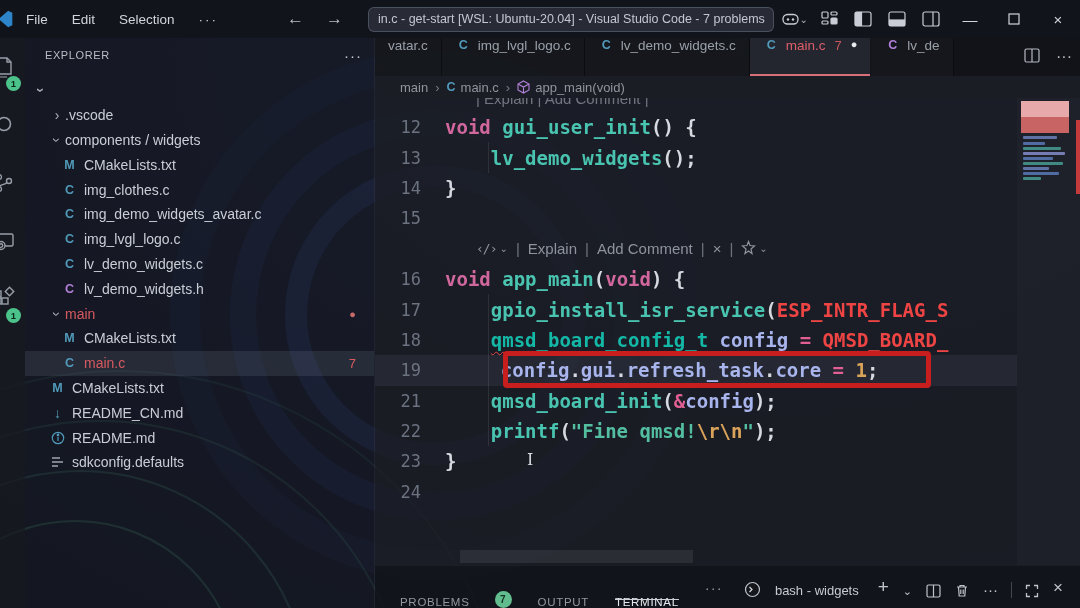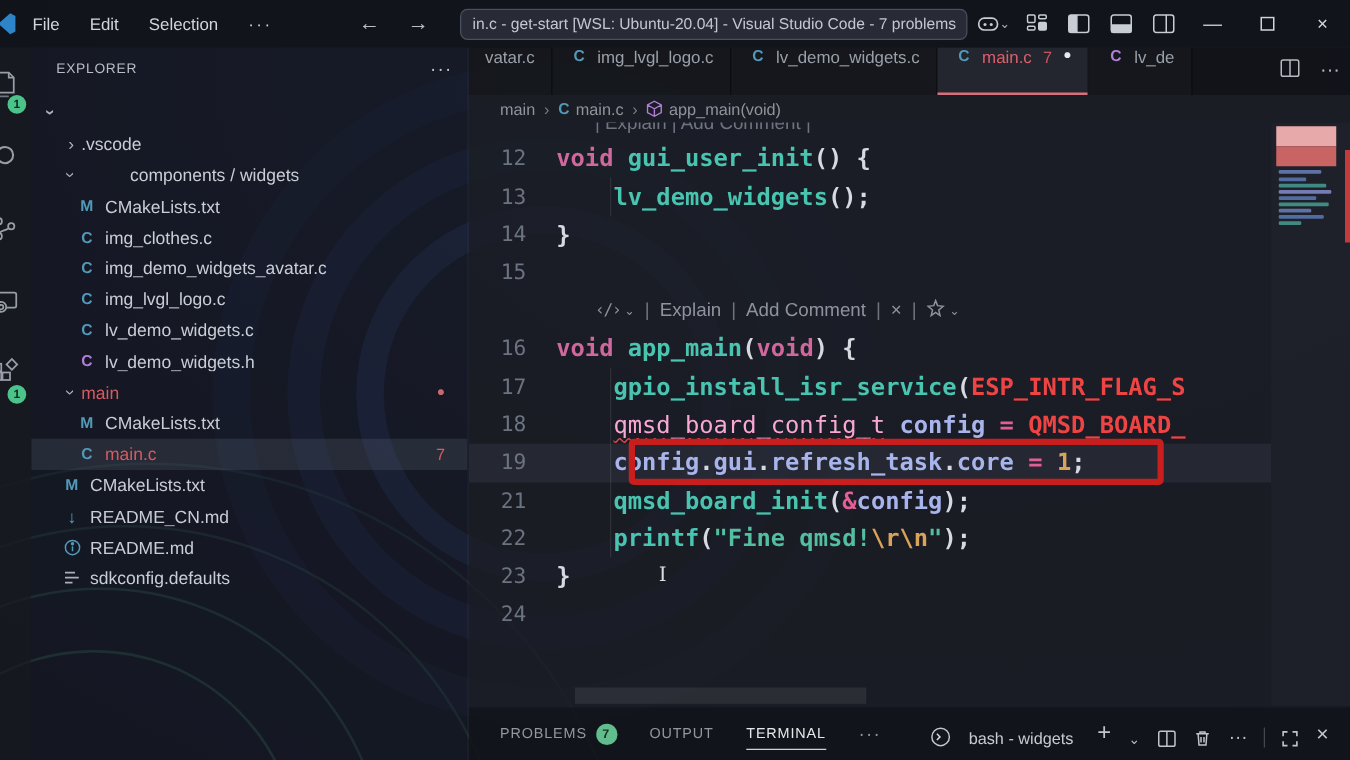--- a/index.html
+++ b/index.html
@@ -82,30 +82,30 @@
     padding-left:25px; font-size:13px; color:#8f949c; flex:none; }
   .bc-sep { margin:0 7px; color:#757b84; }
   .bc-seg { display:flex; align-items:center; }
   .bc-seg .fi { width:auto; margin:0 5px 0 0; }
 
   
   .codearea { flex:1; position:relative; background:rgba(27,29,36,.90); overflow:hidden;
     font-family:"DejaVu Sans Mono", monospace; }
   .code-rows { position:absolute; left:0; top:14px; right:63px; }
   .crow { height:30.4px; display:flex; align-items:center; position:relative; }
-  .crow.hl { background:rgba(140,150,180,.10); }
+  .crow.hl { background:rgba(140,150,180,.10);gap:10px; }
   .lnum { width:70px; padding-right:24px; text-align:right; color:#6b7280; font-size:17px; flex:none; }
   .crow.activeln .lnum { color:#ced4de; }
   .ctext { font-size:19px; font-weight:600; white-space:pre; color:#d6d9e0; position:relative; z-index:2; }
   .guide { position:absolute; left:113px; top:0; bottom:0; width:1px; background:rgba(255,255,255,.09); }
   .tk-kw { color:#d0679d; font-weight:700; }
   .tk-fn { color:#49c4b0; font-weight:700; }
   .tk-pl { color:#d6d9e0; }
   .tk-macro { color:#ef4444; font-weight:700; }
-  .tk-typeerr { color:#f9a8d4; font-weight:400; text-decoration:underline wavy #e04646;
+  .tk-typeerr { color:#14b8a6; font-weight:700; text-decoration:underline wavy #e04646;
     text-decoration-thickness:1px; text-underline-offset:4px; }
   .tk-var { color:#a8b4ec; }
   .tk-op { color:#e25f93; font-weight:700; }
   .tk-num { color:#d9a35a; font-weight:700; }
   .tk-str { color:#53bfa0; }
   .tk-esc { color:#d9a35a; }
   .red-annotation { position:absolute; left:128px; top:-4px; width:428px; height:37px;
     border:5px solid #c81e1e; border-radius:4px; z-index:3; pointer-events:none; }
   .cursor { position:absolute; left:126px; top:3px; width:2.5px; height:24px; background:#e0555d; }
   .ibeam { position:absolute; left:152px; top:4px; color:#d9dce2; font-size:16px;
@@ -122,22 +122,22 @@
   
   .minimap { position:absolute; right:0; top:0; width:63px; bottom:0; background:rgba(34,37,45,.55); }
   .mm-blob { position:absolute; left:4px; top:3px; width:48px; height:16px; background:#e7a9a9; }
   .mm-blob2 { position:absolute; left:4px; top:19px; width:48px; height:16px; background:#c96464; }
   .mm-bar { position:absolute; height:2.5px; border-radius:1px; }
   .overview-err { position:absolute; right:0; top:22px; width:4px; height:74px; background:#c53a3a; }
 
   
   .panelbar { height:43px; flex:none; background:rgba(18,20,26,.93); display:flex; align-items:center;
     padding:0 10px 0 25px; color:#9298a0; border-top:1px solid rgba(255,255,255,.04); }
-  .ptab { font-size:11.5px; letter-spacing:.7px; margin-right:26px; display:flex; align-items:center;
-    position:relative; height:100%; }
+  .ptab { font-size:11.5px; letter-spacing:.7px; margin-right:26px; display:flex; align-items:flex-end;
+    position:relative; height:100%;gap:18px; }
   .ptab.active { color:#e6e8ec; }
   .ptab.active::after { content:""; position:absolute; left:0; right:0; bottom:8px; height:1.5px; background:#cdd1d8; }
   .p-badge { margin-left:7px; width:17px; height:17px; border-radius:50%; background:#62bd8e;
     color:#13311f; font-size:10px; font-weight:bold; display:flex; align-items:center; justify-content:center; }
   .p-more { font-size:15px; letter-spacing:1px; margin-right:10px; }
   .p-right { margin-left:auto; display:flex; align-items:flex-end; color:#c0c4cc; }
   .term-label { font-size:13px; color:#c6cad2; margin:0 12px 0 7px; }
   .p-act { padding:0 7px; display:flex; align-items:center; font-size:15px; }
   .p-div { width:1px; height:16px; background:rgba(255,255,255,.22); margin:0 6px; }
 </style>
@@ -265,21 +265,21 @@
         <span class="sb-more">···</span>
       </div>
       <div class="tree" id="file-tree">
           <div class="tree-row root-row" style="padding-left: 8px;">
             <span class="chevron open">›</span>
           </div>
           <div class="tree-row" style="padding-left: 24px;">
             <span class="chevron">›</span>
             <span class="tree-label">.vscode</span>
           </div>
-          <div class="tree-row" style="padding-left: 24px; gap: 39px;">
+          <div class="tree-row" style="padding-left: 24px;">
             <span class="chevron open">›</span>
             <span class="tree-label">components / widgets</span>
           </div>
           <div class="tree-row" style="padding-left: 36px;">
             <span class="fi fi-m">M</span>
             <span class="tree-label">CMakeLists.txt</span>
           </div>
           <div class="tree-row" style="padding-left: 36px;">
             <span class="fi fi-c">C</span>
             <span class="tree-label">img_clothes.c</span>

